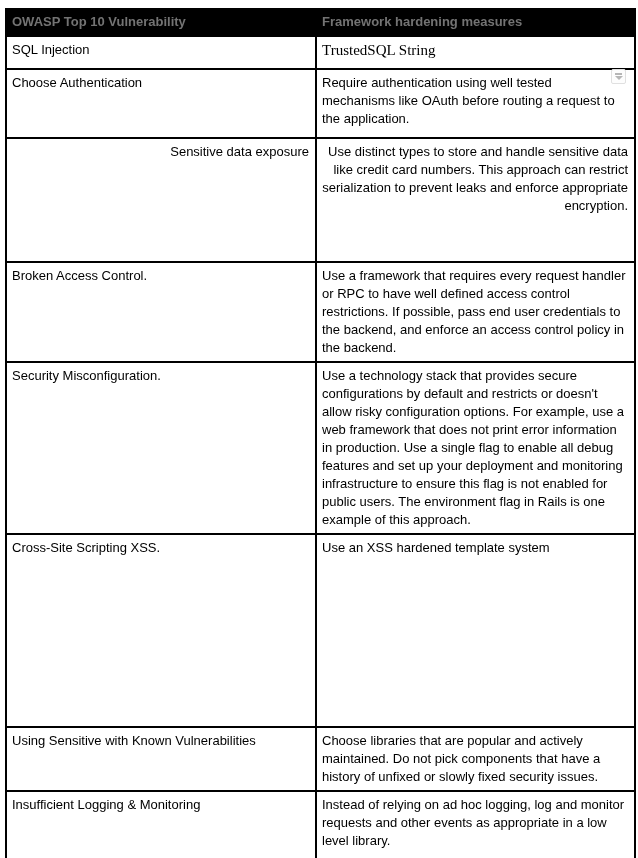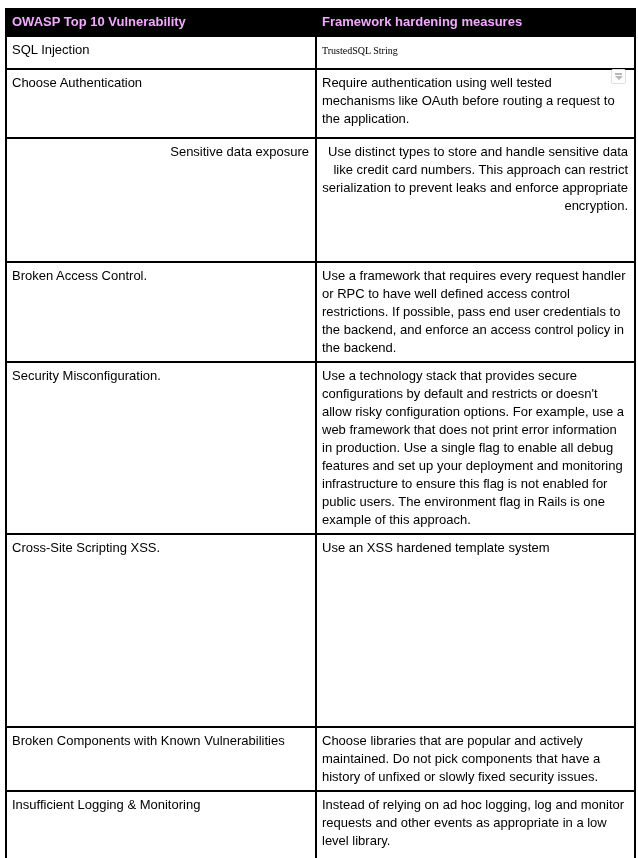--- a/index.html
+++ b/index.html
@@ -28,28 +28,28 @@
     vertical-align: top;
     text-align: left;
     padding: 4px 6px 4px 5px;
     font-size: 13px;
     line-height: 18px;
     font-weight: normal;
     word-wrap: break-word;
   }
   thead th {
     background: #000000;
-    color: #f0abfc;
+    color: #737373;
     font-weight: bold;
     height: 21px;
     padding-top: 3px;
   }
   .serif {
     font-family: "Liberation Serif", "DejaVu Serif", serif;
-    font-size: 10px;
+    font-size: 15px;
   }
   
   tbody tr:nth-child(1) td  { height: 33px; }
   tbody tr:nth-child(2) td  { height: 69px; }
   tbody tr:nth-child(3) td  { height: 124px; text-align: right; }
   tbody tr:nth-child(4) td  { height: 54px; }
   tbody tr:nth-child(5) td  { height: 87px; }
   tbody tr:nth-child(6) td  { height: 193px; margin-left: 26px; }
   tbody tr:nth-child(7) td  { height: 24px; }
   tbody tr:nth-child(8) td  { height: 72px; }
@@ -121,21 +121,21 @@
         </tr>
         <tr>
           <td>Security Misconfiguration.</td>
           <td><span>Use a technology stack that provides secure configurations by default and restricts or doesn't allow risky configuration options. For example, use a web framework that does not print error information in production. Use a single flag to enable all debug features and set up your deployment and monitoring infrastructure to ensure this flag is not enabled for public users. The environment flag in Rails is one example of this approach.</span></td>
         </tr>
         <tr>
           <td>Cross-Site Scripting XSS.</td>
           <td><span>Use an XSS hardened template system</span></td>
         </tr>
         <tr>
-          <td>Broken Components with Known Vulnerabilities</td>
+          <td>Using Sensitive with Known Vulnerabilities</td>
           <td><span>Choose libraries that are popular and actively maintained. Do not pick components that have a history of unfixed or slowly fixed security issues.</span></td>
         </tr>
         <tr>
           <td>Insufficient Logging &amp; Monitoring</td>
           <td><span>Instead of relying on ad hoc logging, log and monitor requests and other events as appropriate in a low level library.</span></td>
         </tr>
       </tbody>
   </table>
 
   <div class="comment-marker" title="">

